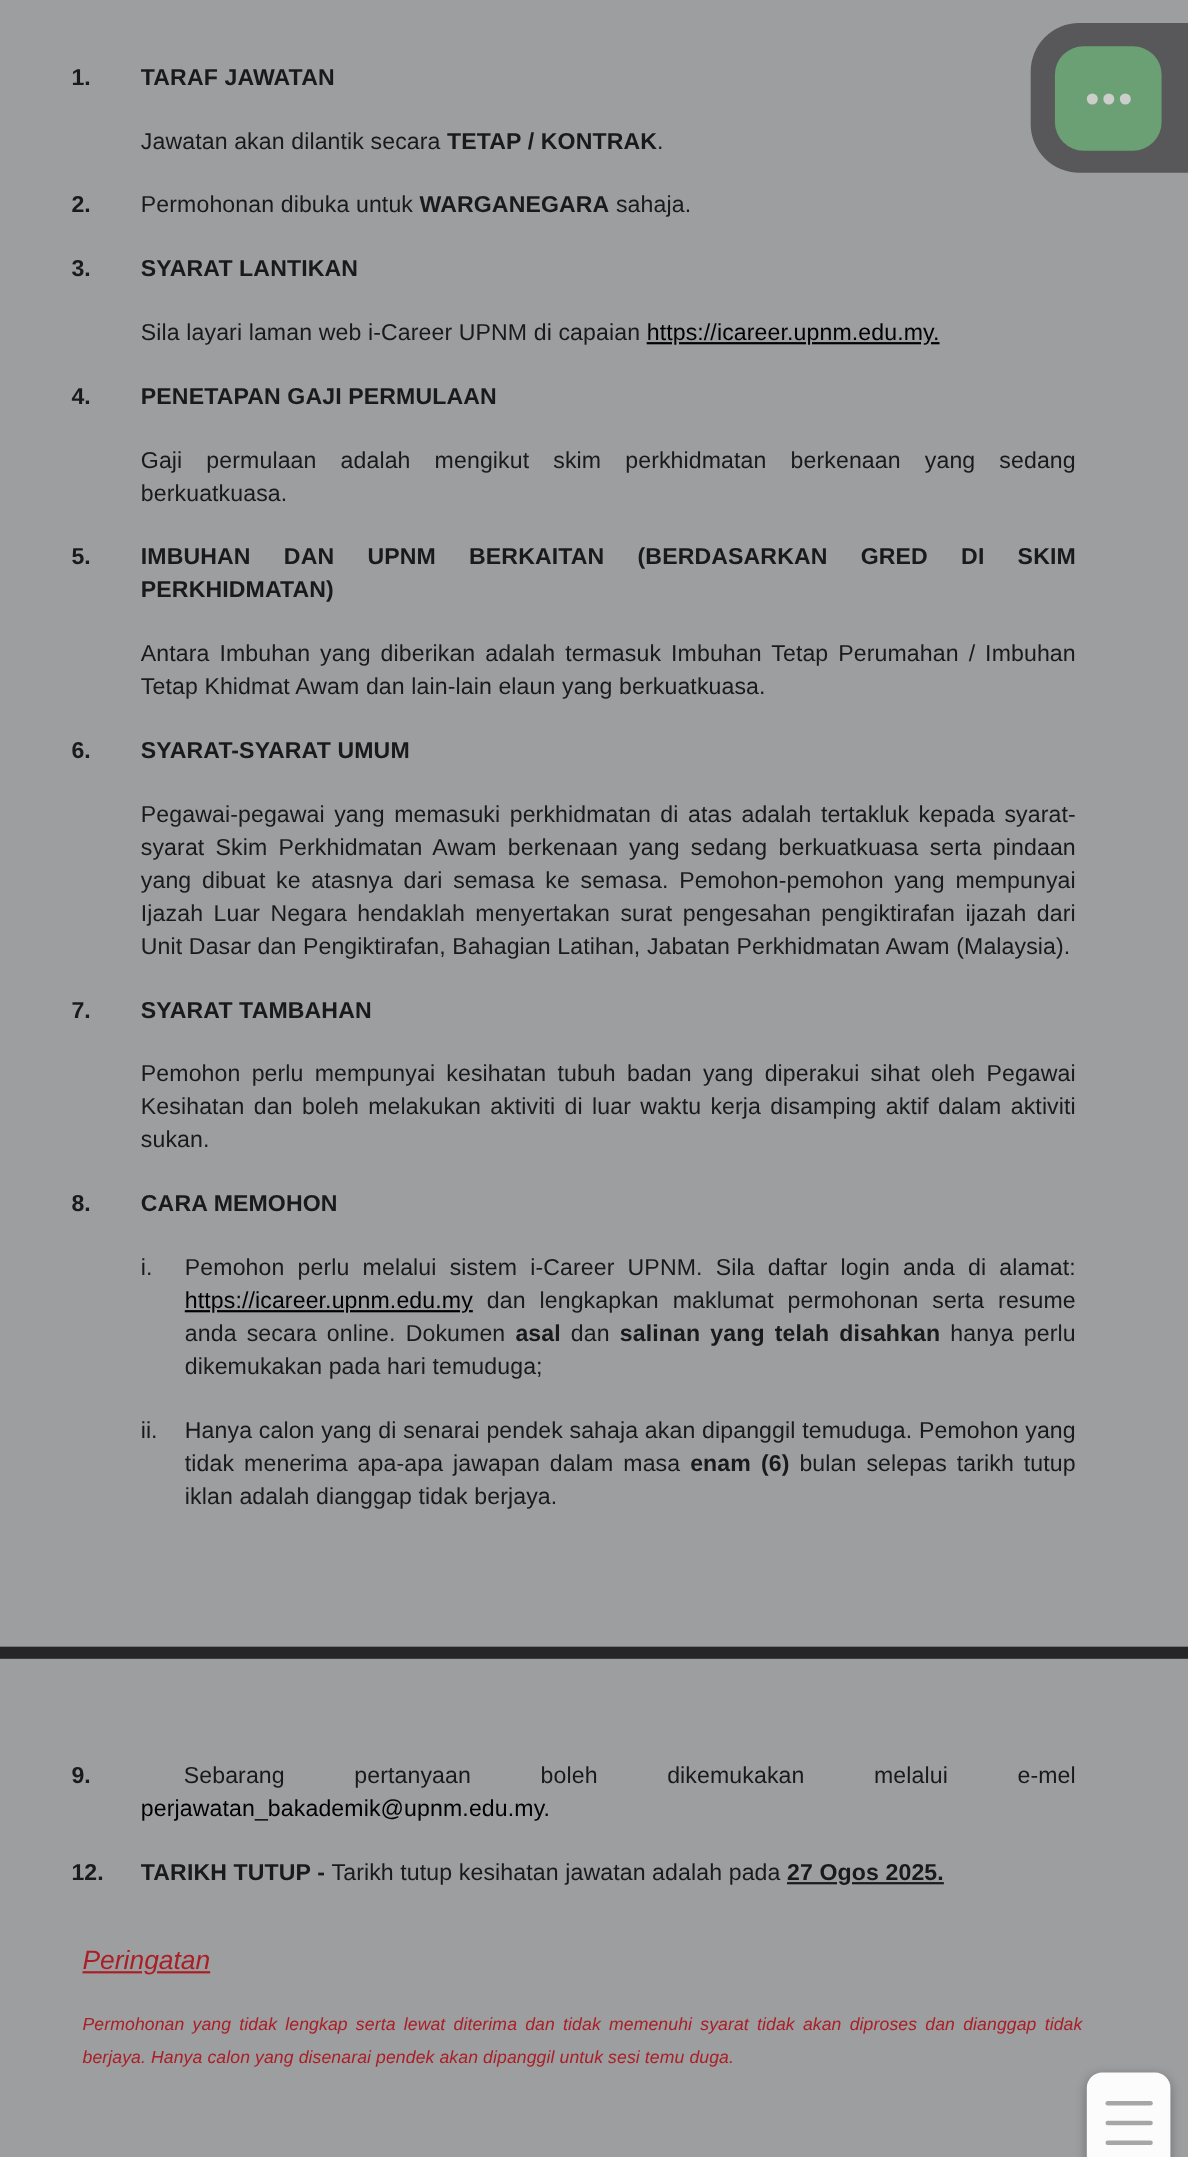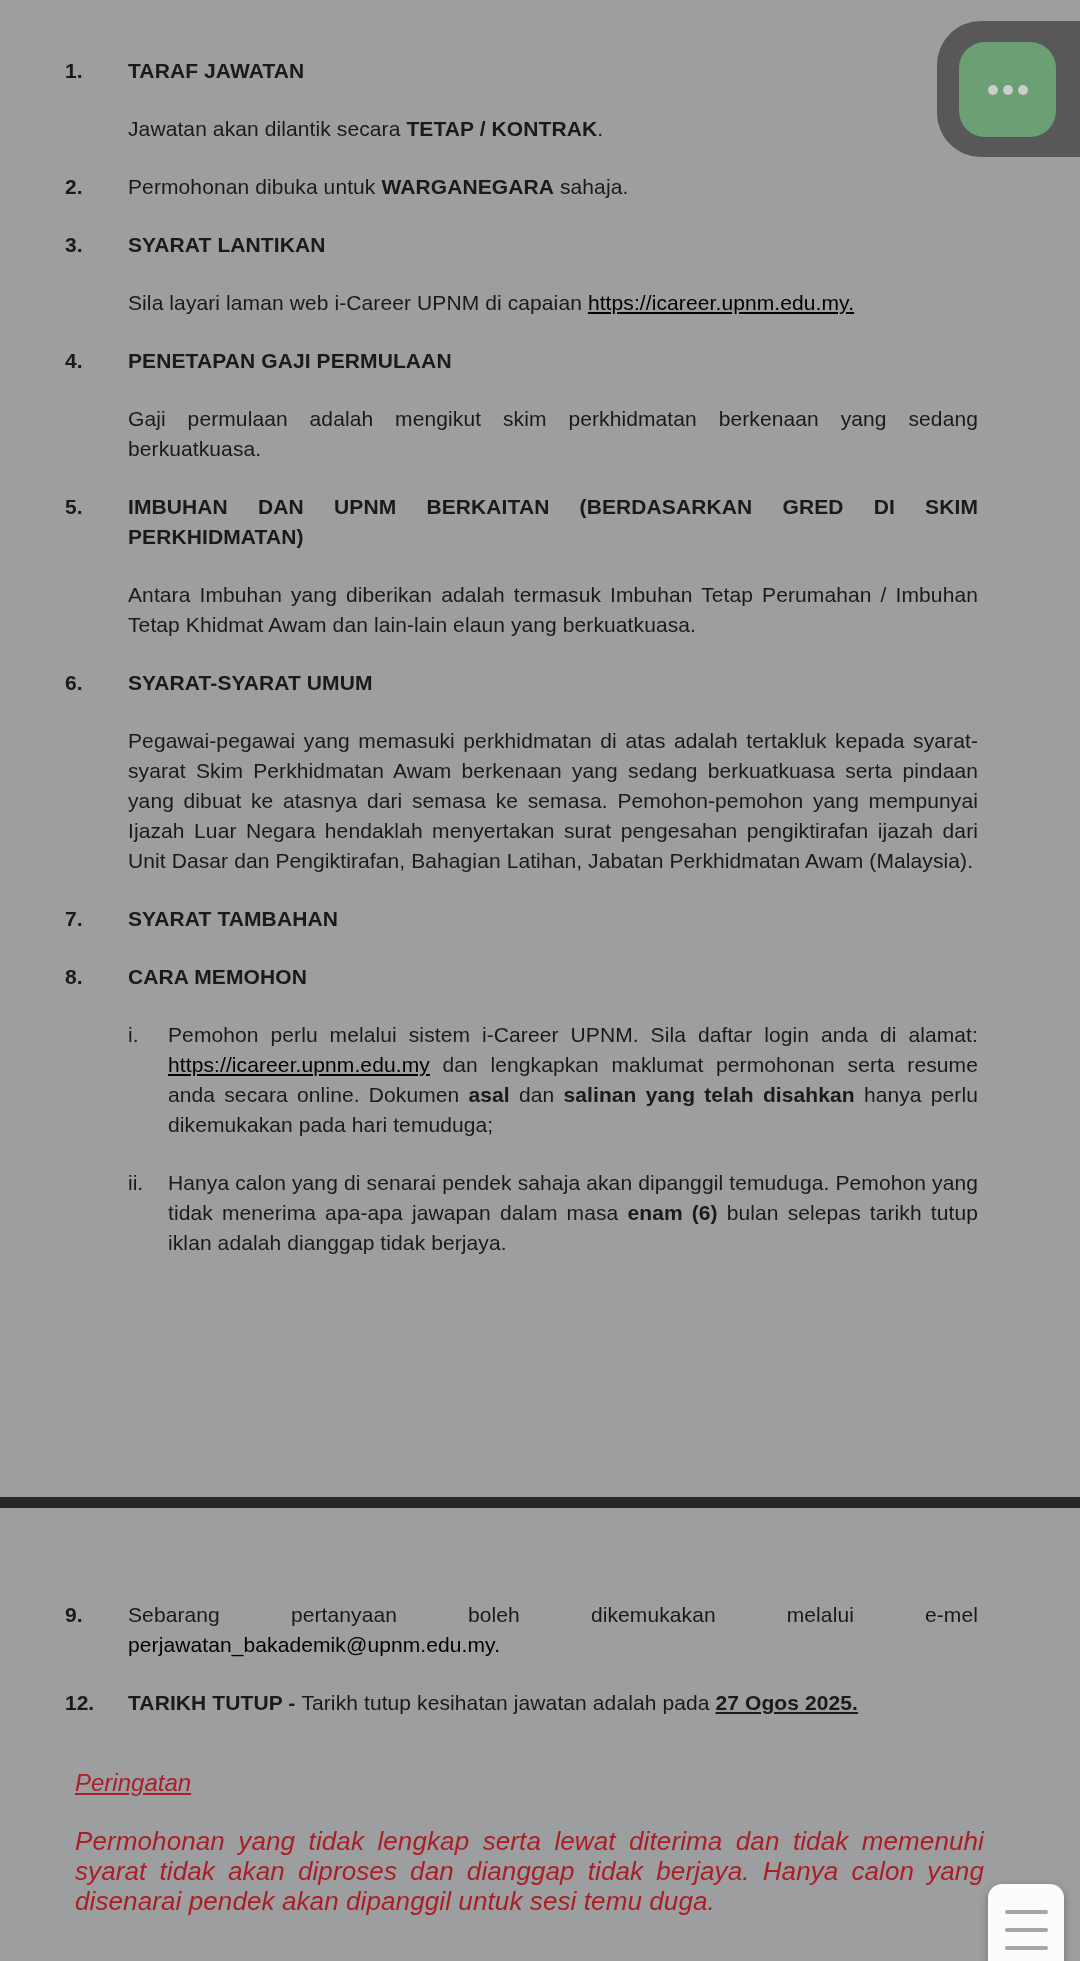--- a/index.html
+++ b/index.html
@@ -14,31 +14,31 @@
   #list1{top:56px;}
   #list2{top:1600px;}
   .item{display:grid;grid-template-columns:63px 850px;}
   .item.sub{grid-template-columns:40px 810px;margin-bottom:0;}
   .num{font-weight:bold;font-size:21px;line-height:30px;}
   .num.plain{font-weight:normal;}
   .block{font-size:21px;line-height:30px;margin-bottom:28px;letter-spacing:0.1px;}
   .block.tight{margin-bottom:0;}
   .heading{font-weight:bold;}
   .justify{text-align:justify;}
-  .justify-all{text-align:justify;text-align-last:justify;}
+  .justify-all{text-align:justify;text-align-last:justify;margin-left:39px;}
   .b{font-weight:bold;}
   .i{}
   .u{text-decoration:underline;}
   .link{color:#000000;}
   
   .page-divider{position:absolute;left:0;top:1497px;width:1080px;height:11px;background:#262628;}
   
   .warning{position:absolute;left:75px;top:1768px;width:909px;color:#aa1e26;font-style:italic;}
   .warning-title{font-size:24px;line-height:30px;text-decoration:underline;margin-bottom:28px;}
-  .warning-para{font-size:26px;line-height:30px;letter-spacing:0.1px;}
+  .warning-para{font-size:16px;line-height:30px;letter-spacing:0.1px;}
   
   .fab-top{position:absolute;top:21px;right:0;width:143px;height:136px;background:#58585a;border-radius:44px 0 0 44px;}
   .fab-green{position:absolute;left:22px;top:21px;width:97px;height:95px;background:#6aa073;border:none;border-radius:26px;cursor:pointer;display:flex;align-items:center;justify-content:center;padding:0;}
   .dots{display:flex;gap:5px;}
   .dot{display:block;width:10px;height:10px;border-radius:50%;background:#cccecb;}
   
   .fab-card{position:absolute;left:988px;top:1884px;width:76px;height:110px;background:#fcfcfc;border-radius:14px;box-shadow:0 3px 10px rgba(0,0,0,0.28);}
   .fab-card .bar{display:block;width:43px;height:4px;border-radius:2px;background:#a6a6a6;margin:0 auto 14px auto;}
   .fab-card .bar:first-child{margin-top:26px;}
 </style>
@@ -84,20 +84,21 @@
       <div class="num">6.</div>
       <div class="content">
         <div class="block heading"><span>SYARAT-SYARAT UMUM</span></div>
         <div class="block justify"><span>Pegawai-pegawai yang memasuki perkhidmatan di atas adalah tertakluk kepada syarat-syarat Skim Perkhidmatan Awam berkenaan yang sedang berkuatkuasa serta pindaan yang dibuat ke atasnya dari semasa ke semasa. Pemohon-pemohon yang mempunyai Ijazah Luar Negara hendaklah menyertakan surat pengesahan pengiktirafan ijazah dari Unit Dasar dan Pengiktirafan, Bahagian Latihan, Jabatan Perkhidmatan Awam (Malaysia).</span></div>
       </div>
     </div>
     <div class="item">
       <div class="num">7.</div>
       <div class="content">
         <div class="block heading"><span>SYARAT TAMBAHAN</span></div>
+        <div class="block justify"><span>Pemohon perlu mempunyai kesihatan tubuh badan yang diperakui sihat oleh Pegawai Kesihatan dan boleh melakukan aktiviti di luar waktu kerja disamping aktif dalam aktiviti sukan.</span></div>
       </div>
     </div>
     <div class="item">
       <div class="num">8.</div>
       <div class="content">
         <div class="block heading"><span>CARA MEMOHON</span></div>
         <div class="item sub">
           <div class="num plain">i.</div>
           <div class="content">
             <div class="block justify"><span>Pemohon perlu melalui sistem i-Career UPNM. Sila daftar login anda di alamat: </span><span class="i u link">https://icareer.upnm.edu.my</span><span> dan lengkapkan maklumat permohonan serta resume anda secara online. Dokumen </span><span class="b">asal</span><span> dan </span><span class="b">salinan yang telah disahkan</span><span> hanya perlu dikemukakan pada hari temuduga;</span></div>

